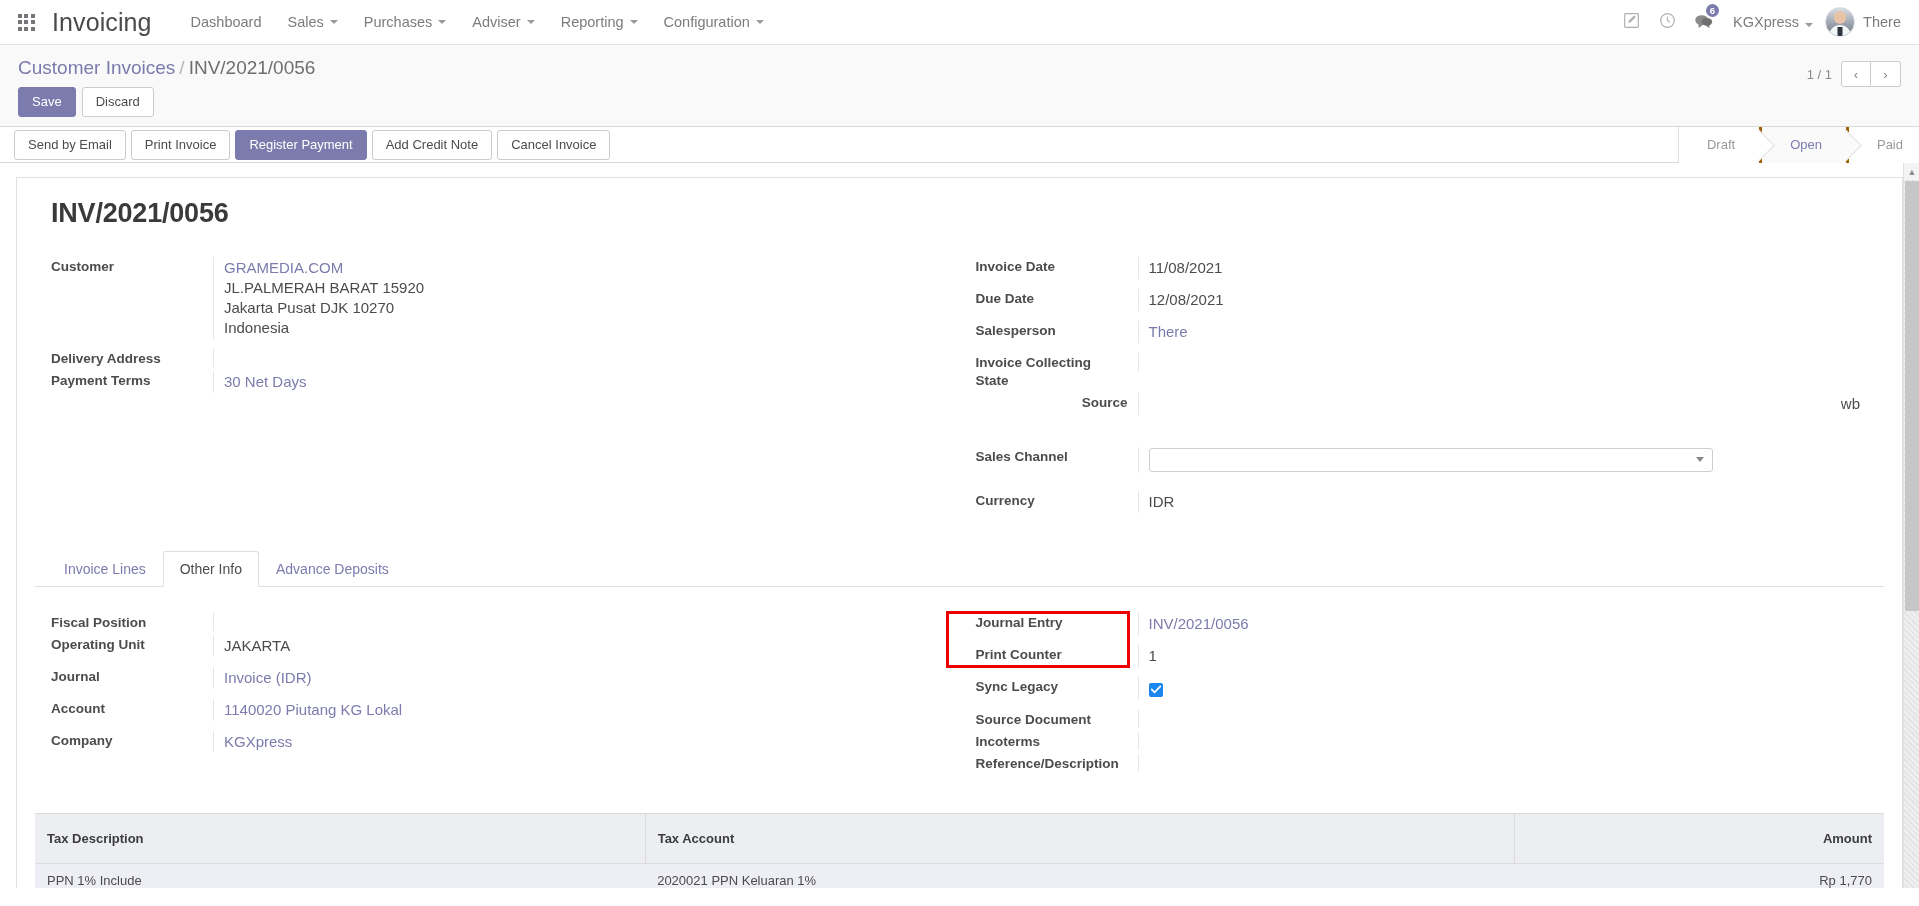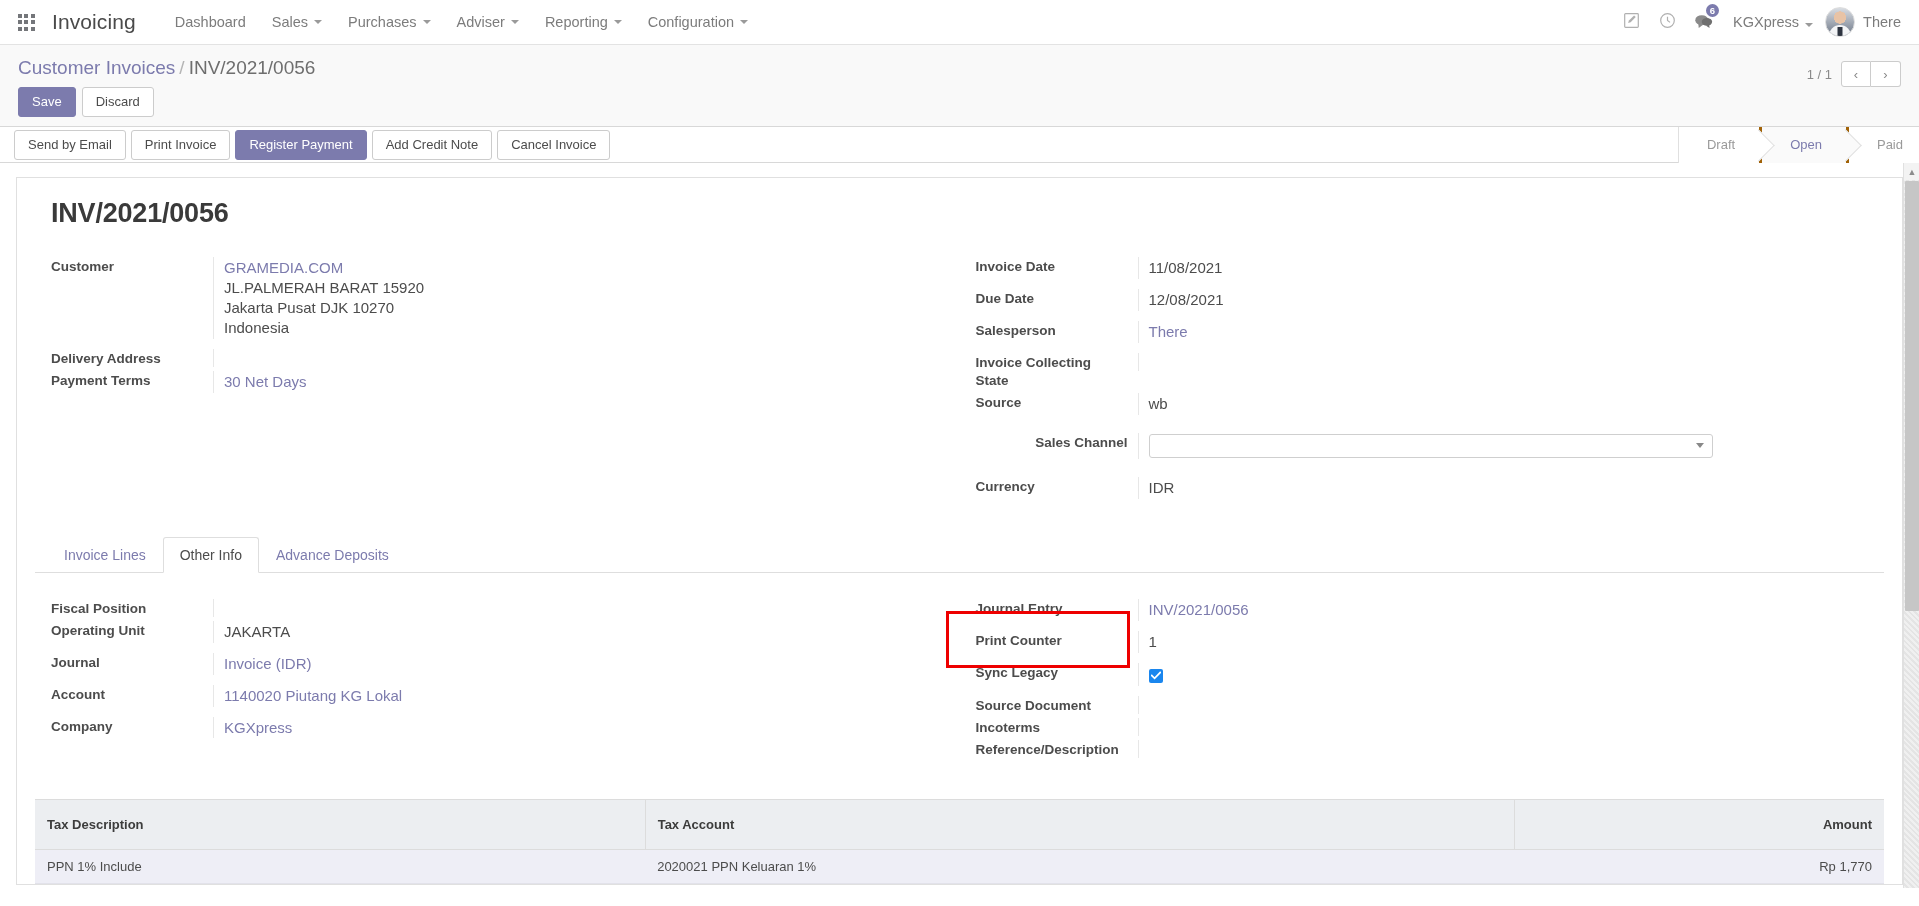--- a/index.html
+++ b/index.html
@@ -32,21 +32,21 @@
     height: 100%;
   }
   .apps-grid-inner {
     display: grid;
     grid-template-columns: repeat(3, 4px);
     grid-template-rows: repeat(3, 4px);
     gap: 2.5px;
   }
   .apps-grid-inner i { background: #74767a; display:block; width:4px; height:4px; }
   .brand {
-    font-size: 21px;
+    font-size: 25px;
     color: #4a4a4a;
     font-weight: 400;
     margin-right: 26px;
     letter-spacing: .1px;
     cursor: pointer;
   }
   .menu {
     display: flex;
     align-items: center;
     height: 100%;
@@ -596,25 +596,25 @@
         <div class="field-row">
           <div class="field-label">Salesperson</div>
           <div class="field-value">
             <span class="link">There</span>
           </div>
         </div>
         <div class="field-row" style="margin-bottom:2px;">
           <div class="field-label">Invoice Collecting State</div>
           <div class="field-value"></div>
         </div>
-        <div class="field-row" style="margin-bottom:18px;">
+        <div class="field-row" style="margin-bottom:32px;text-align:right;">
           <div class="field-label">Source</div>
           <div class="field-value">wb</div>
         </div>
-        <div class="field-row" style="margin-bottom:18px;text-align:right;">
+        <div class="field-row" style="margin-bottom:18px;">
           <div class="field-label">Sales Channel</div>
           <div class="field-value" style="border-left:1px solid #e7e7e7;">
             <div class="input-select">
               <span style="flex:1;"></span>
               <span class="select-caret"></span>
             </div>
           </div>
         </div>
         <div class="field-row">
           <div class="field-label">Currency</div>

